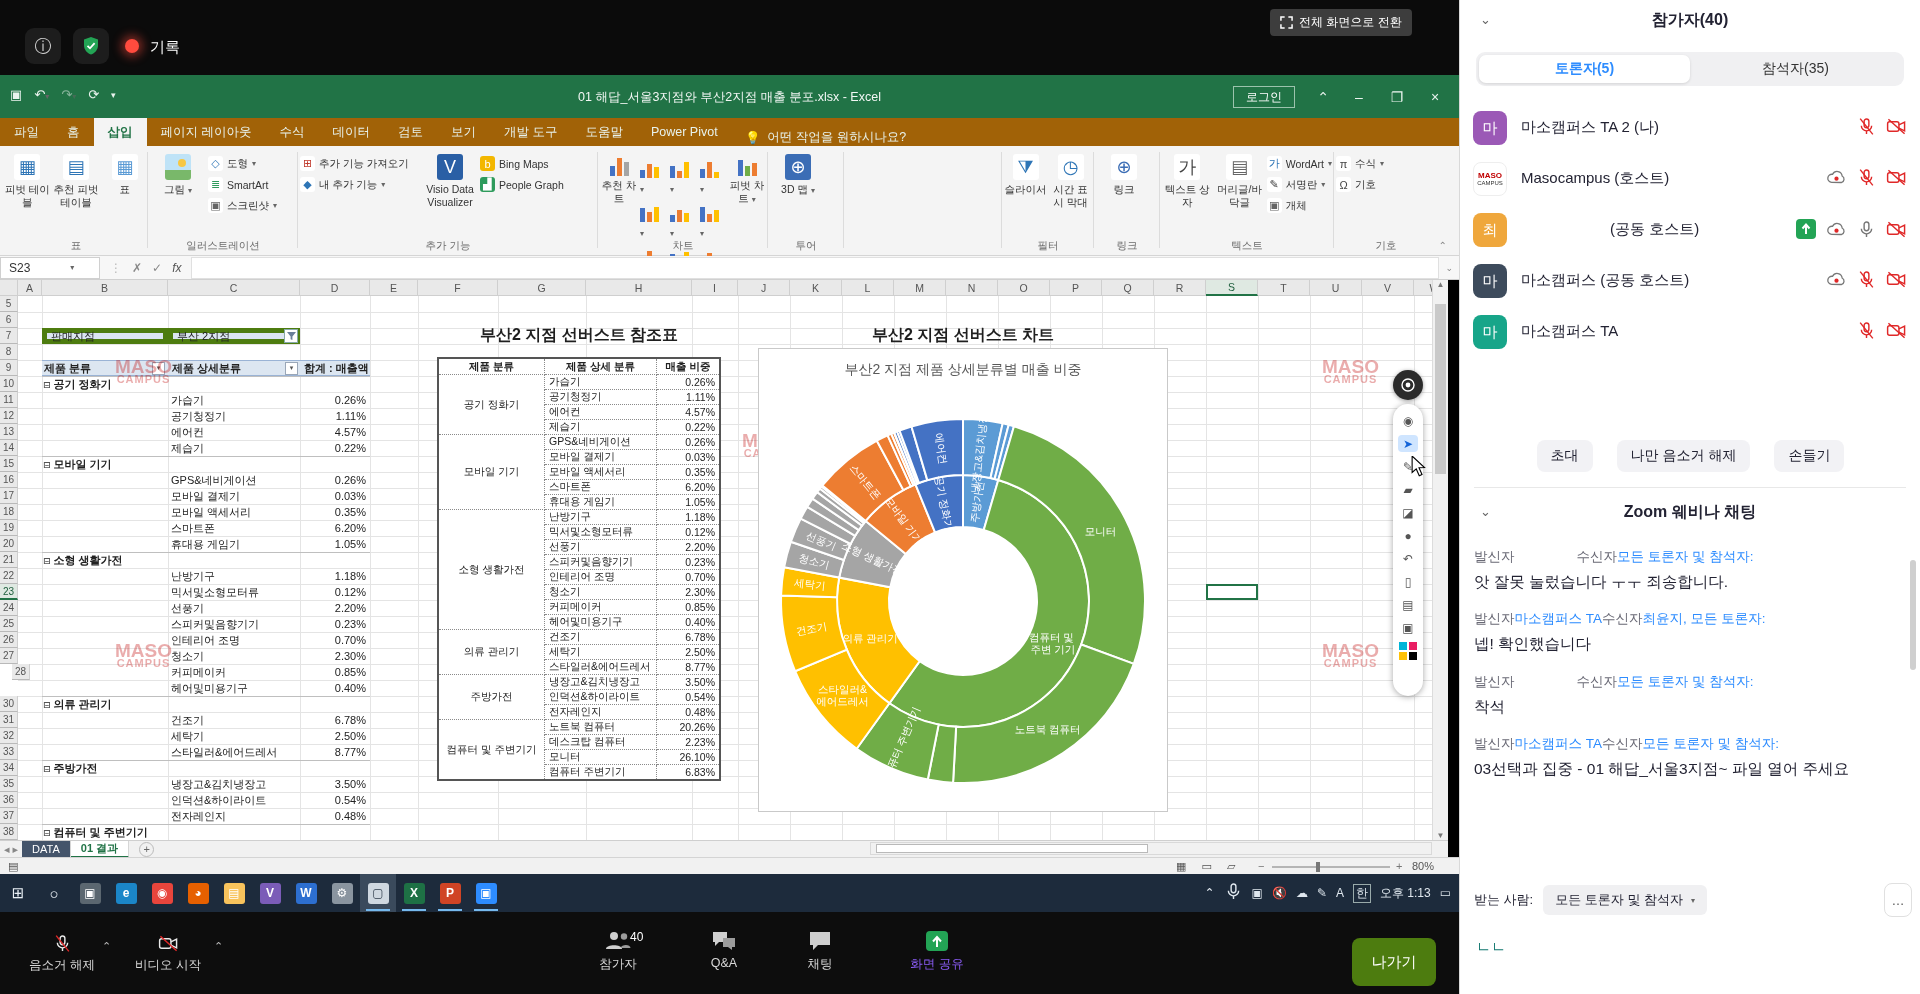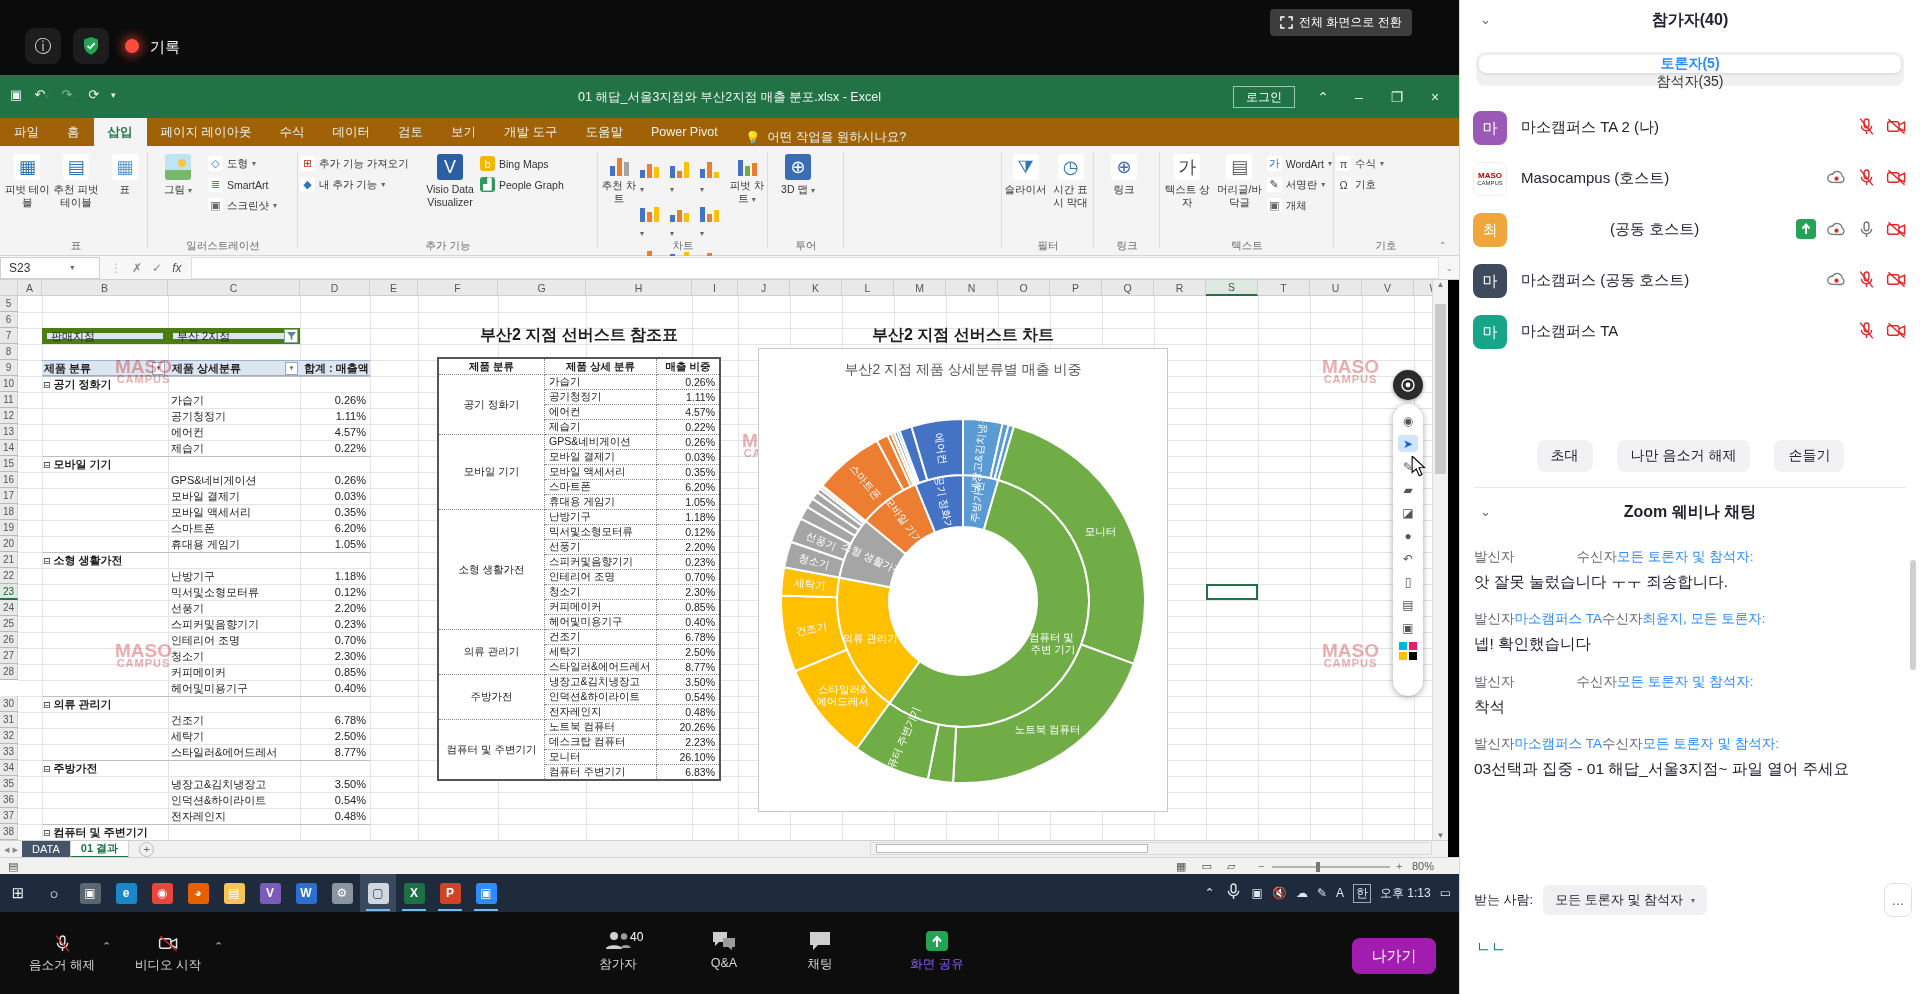--- a/index.html
+++ b/index.html
@@ -85,36 +85,36 @@
   .taskbar{position:absolute;left:0;top:874px;width:1459px;height:38px;background:#1d2b3c;display:flex;align-items:center;}
   .tb-ic{width:36px;height:38px;display:flex;align-items:center;justify-content:center;position:relative;}
   .tb-ic .tile{width:21px;height:21px;border-radius:3px;display:flex;align-items:center;justify-content:center;font-size:12px;color:#fff;font-weight:bold;}
   .tb-ic.open::after{content:"";position:absolute;left:6px;right:6px;bottom:1px;height:2px;background:#76b9ed;}
   .tb-ic.activeapp{background:#3a4a5c;}
   .tray{position:absolute;right:8px;top:0;height:38px;display:flex;align-items:center;gap:9px;color:#dfe7ee;font-size:12px;}
   
   .zbar{position:absolute;left:0;top:912px;width:1459px;height:82px;background:#0d0d0d;}
   .zctl{position:absolute;display:flex;flex-direction:column;align-items:center;gap:4px;color:#d8d8d8;font-size:12.5px;}
   .zctl .lbl{white-space:nowrap;}
-  .leave{position:absolute;left:1352px;top:26px;width:84px;height:36px;background:#a21caf;color:#fff;border:none;border-radius:8px;font-size:15px;cursor:pointer;}
+  .leave{position:absolute;left:1352px;top:26px;width:84px;height:48px;background:#4d7c0f;color:#fff;border:none;border-radius:8px;font-size:15px;cursor:pointer;}
   .badge40{position:absolute;font-size:12px;color:#fff;}
   
   .anno{position:absolute;left:1393px;top:404px;width:30px;height:292px;background:#fff;border-radius:15px;box-shadow:0 1px 6px rgba(0,0,0,.35);
         display:flex;flex-direction:column;align-items:center;padding:8px 0;gap:6px;}
   .anno .ai{width:20px;height:17px;display:flex;align-items:center;justify-content:center;font-size:12px;color:#555;border-radius:4px;}
   .anno .ai.sel{background:#cfe5ff;color:#1464d8;}
   .palette{display:grid;grid-template-columns:8px 8px;grid-gap:2px;}
   .palette i{width:8px;height:8px;display:block;}
   .anno-avatar{position:absolute;left:1393px;top:370px;width:30px;height:30px;border-radius:50%;background:#2b2b2b;color:#fff;
                display:flex;align-items:center;justify-content:center;box-shadow:0 1px 4px rgba(0,0,0,.4);font-size:14px;}
   
   .panel{position:absolute;left:1459px;top:0;width:461px;height:994px;background:#fff;border-left:1px solid #d9d9d9;color:#232333;}
   .p-title{position:absolute;left:0;right:0;top:10px;text-align:center;font-weight:bold;font-size:16px;}
   .chev{position:absolute;color:#666;font-size:13px;}
-  .ptabs{position:absolute;left:16px;top:52px;width:428px;height:34px;background:#f0f0f2;border-radius:9px;display:flex;padding:3px;flex-direction:column;}
+  .ptabs{position:absolute;left:16px;top:52px;width:428px;height:34px;background:#f0f0f2;border-radius:9px;display:flex;padding:3px;}
   .ptab{flex:1;border-radius:7px;display:flex;align-items:center;justify-content:center;font-size:14px;color:#333;}
   .ptab.active{background:#fff;color:#2D8CFF;font-weight:bold;box-shadow:0 1px 3px rgba(0,0,0,.12);}
   .prow{position:absolute;left:0;width:461px;height:50px;}
   .pavatar{position:absolute;left:13px;top:8px;width:34px;height:34px;border-radius:8px;color:#fff;font-size:15px;display:flex;align-items:center;justify-content:center;}
   .pname{position:absolute;left:61px;top:15px;font-size:15px;white-space:nowrap;}
   .picons{position:absolute;right:14px;top:14px;display:flex;gap:10px;align-items:center;}
   .pbtns{position:absolute;left:0;top:440px;width:461px;display:flex;justify-content:center;gap:24px;}
   .pbtn{background:#f2f2f5;border:none;border-radius:8px;height:32px;padding:0 14px;font-size:14px;color:#232333;cursor:pointer;white-space:nowrap;}
   .pdivider{position:absolute;left:14px;right:14px;top:487px;height:1px;background:#e8e8e8;}
   .chat-title{position:absolute;left:0;right:0;top:502px;text-align:center;font-weight:bold;font-size:16px;}
@@ -509,21 +509,21 @@
       <div class="rowhead hl" style="top: 304px;">23</div>
       <div style="position: absolute; left: 18px; top: 320px; width: 1414px; height: 1px; background: rgb(228, 228, 228);"></div>
       <div class="rowhead" style="top: 320px;">24</div>
       <div style="position: absolute; left: 18px; top: 336px; width: 1414px; height: 1px; background: rgb(228, 228, 228);"></div>
       <div class="rowhead" style="top: 336px;">25</div>
       <div style="position: absolute; left: 18px; top: 352px; width: 1414px; height: 1px; background: rgb(228, 228, 228);"></div>
       <div class="rowhead" style="top: 352px;">26</div>
       <div style="position: absolute; left: 18px; top: 368px; width: 1414px; height: 1px; background: rgb(228, 228, 228);"></div>
       <div class="rowhead" style="top: 368px;">27</div>
       <div style="position: absolute; left: 18px; top: 384px; width: 1414px; height: 1px; background: rgb(228, 228, 228);"></div>
-      <div class="rowhead" style="top: 384px;">28</div>
+      <div class="rowhead" style="top: 384px; margin-left: 12px;">28</div>
       <div style="position: absolute; left: 18px; top: 400px; width: 1414px; height: 1px; background: rgb(228, 228, 228);"></div>
       <div class="rowhead" style="top: 416px;">29</div>
       <div style="position: absolute; left: 18px; top: 416px; width: 1414px; height: 1px; background: rgb(228, 228, 228);"></div>
       <div class="rowhead" style="top: 416px;">30</div>
       <div style="position: absolute; left: 18px; top: 432px; width: 1414px; height: 1px; background: rgb(228, 228, 228);"></div>
       <div class="rowhead" style="top: 432px;">31</div>
       <div style="position: absolute; left: 18px; top: 448px; width: 1414px; height: 1px; background: rgb(228, 228, 228);"></div>
       <div class="rowhead" style="top: 448px;">32</div>
       <div style="position: absolute; left: 18px; top: 464px; width: 1414px; height: 1px; background: rgb(228, 228, 228);"></div>
       <div class="rowhead" style="top: 464px;">33</div>

